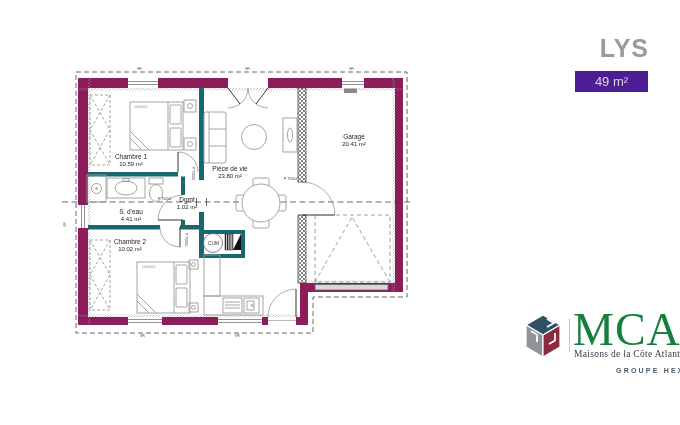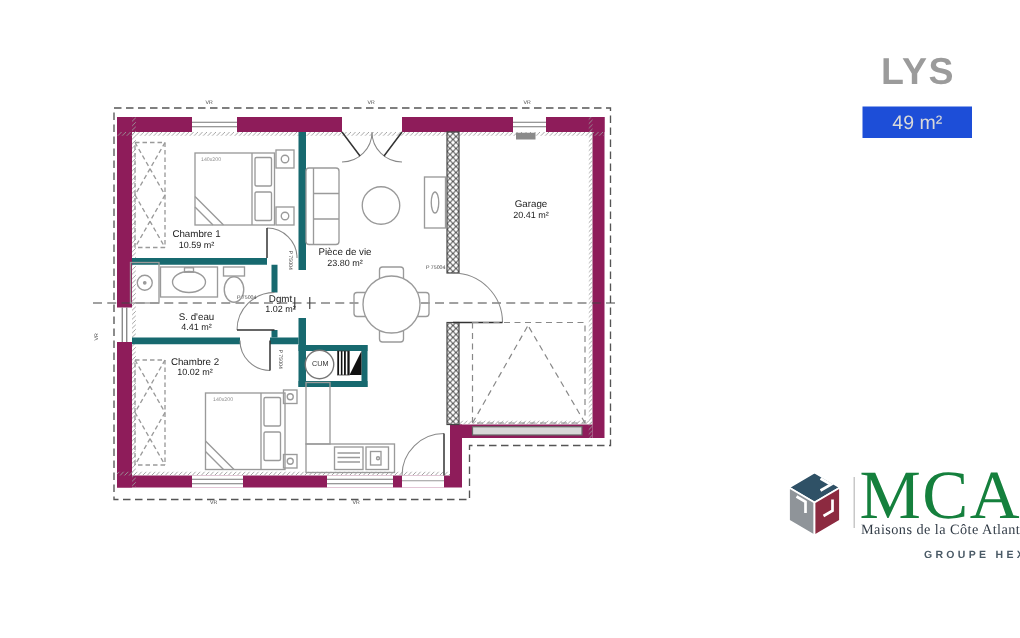--- a/index.html
+++ b/index.html
@@ -2,26 +2,26 @@
 <html><head>
 <meta charset="utf-8">
 <style>
   html,body{margin:0;padding:0;}
   body{
     width:680px;height:425px;position:relative;overflow:hidden;
     background:#ffffff;font-family:"Liberation Sans", sans-serif;
   }
   
   .model-name{
-    position:absolute;left:575px;top:34px;width:74px;text-align:center;
+    position:absolute;left:575px;top:34px;width:74px;text-align:right;
     font-size:25px;font-weight:bold;color:#9b9b9b;letter-spacing:1px;
   }
   .area-badge{
     position:absolute;left:575px;top:71px;width:73px;height:21px;
-    background:#1d4ed8;color:#d9d9d9;font-size:13px;line-height:21px;text-align:center;
+    background:#4c1d95;color:#d9d9d9;font-size:13px;line-height:21px;text-align:center;
   }
   
   #plan{position:absolute;left:60px;top:55px;width:355px;height:290px;}
   #plan svg{position:absolute;left:0;top:0;}
   .rlabel{position:absolute;text-align:center;color:#1c1c1c;line-height:1.3;}
   .rlabel .nm{display:block;font-size:6.5px;}
   .rlabel .ar{display:block;font-size:6px;}
   .cum-label{
     position:absolute;left:144px;top:184.5px;width:19px;text-align:center;
     font-size:6px;transform:scale(.8);transform-origin:center;color:#333;

